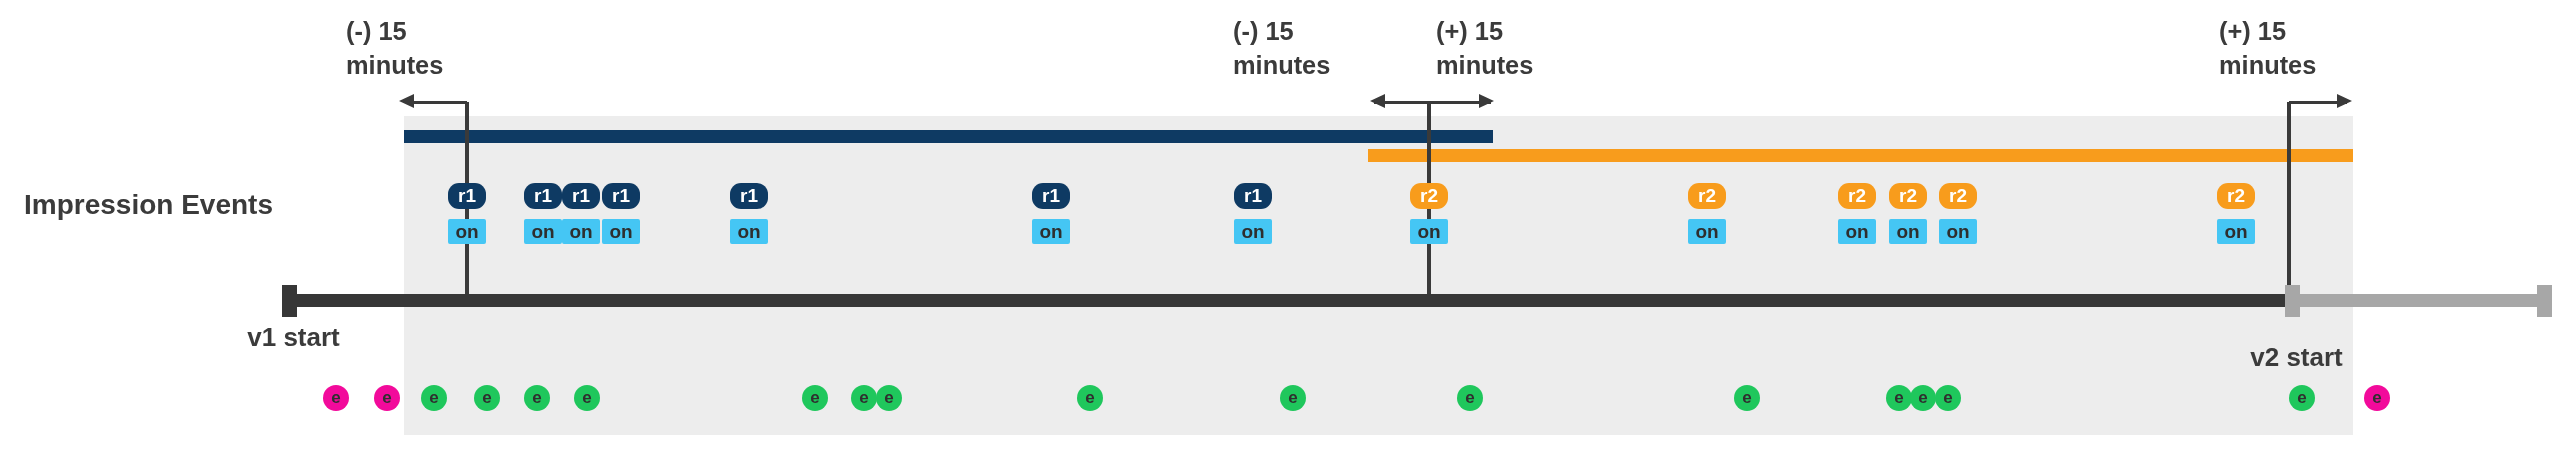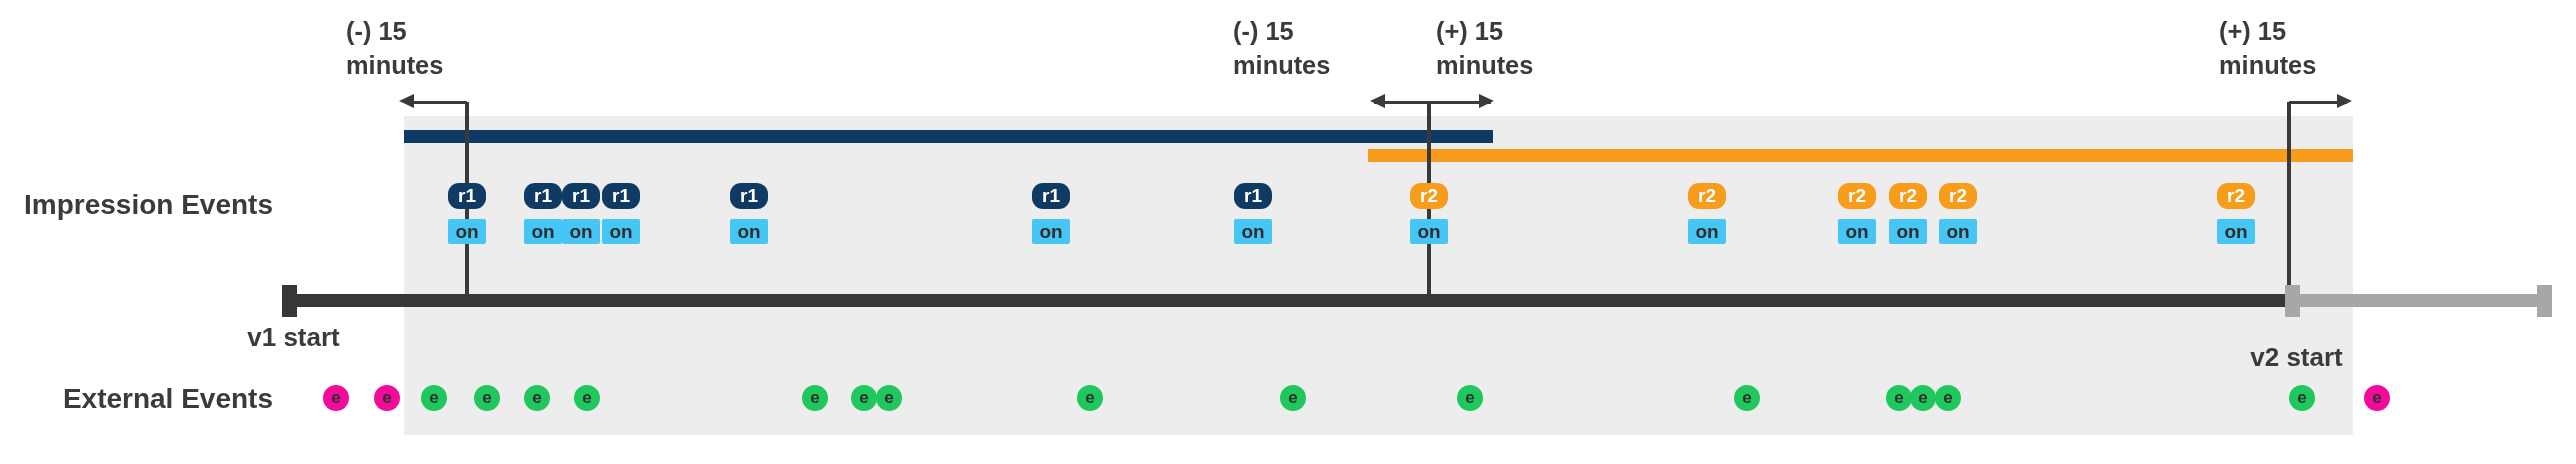--- a/index.html
+++ b/index.html
@@ -145,21 +145,20 @@
   <div class="arrow-head left" style="left:399px"></div>
 
   <div class="arrow-line" style="left:1374px;width:117px"></div>
   <div class="arrow-head left" style="left:1370px"></div>
   <div class="arrow-head right" style="left:1479px"></div>
 
   <div class="arrow-line" style="left:2289px;width:58px"></div>
   <div class="arrow-head right" style="left:2337px"></div>
 
   <div class="row-label" style="top:189px">Impression Events</div>
-  <div class="row-label" style="top:383px">External Events</div>
 
   <div class="timeline-cap" style="left:282px;background:#373737"></div>
   <div class="timeline-bar" style="left:289px;width:2001px;background:#373737"></div>
   <div class="timeline-cap" style="left:2285px;background:#a7a7a7"></div>
   <div class="timeline-bar" style="left:2289px;width:263px;background:#a7a7a7"></div>
   <div class="timeline-cap" style="left:2537px;background:#a7a7a7"></div>
 
   <div class="timeline-label" style="left:223px;top:322px">v1 start</div>
   <div class="timeline-label" style="left:2226px;top:342px">v2 start</div>
 

